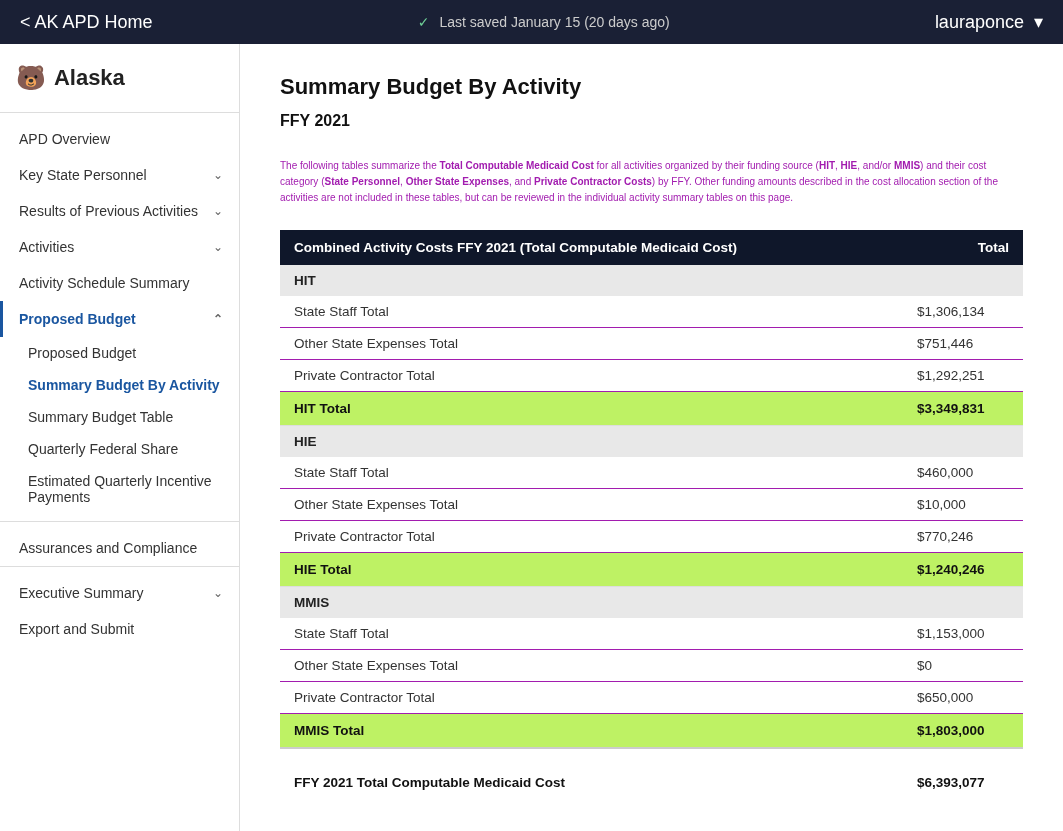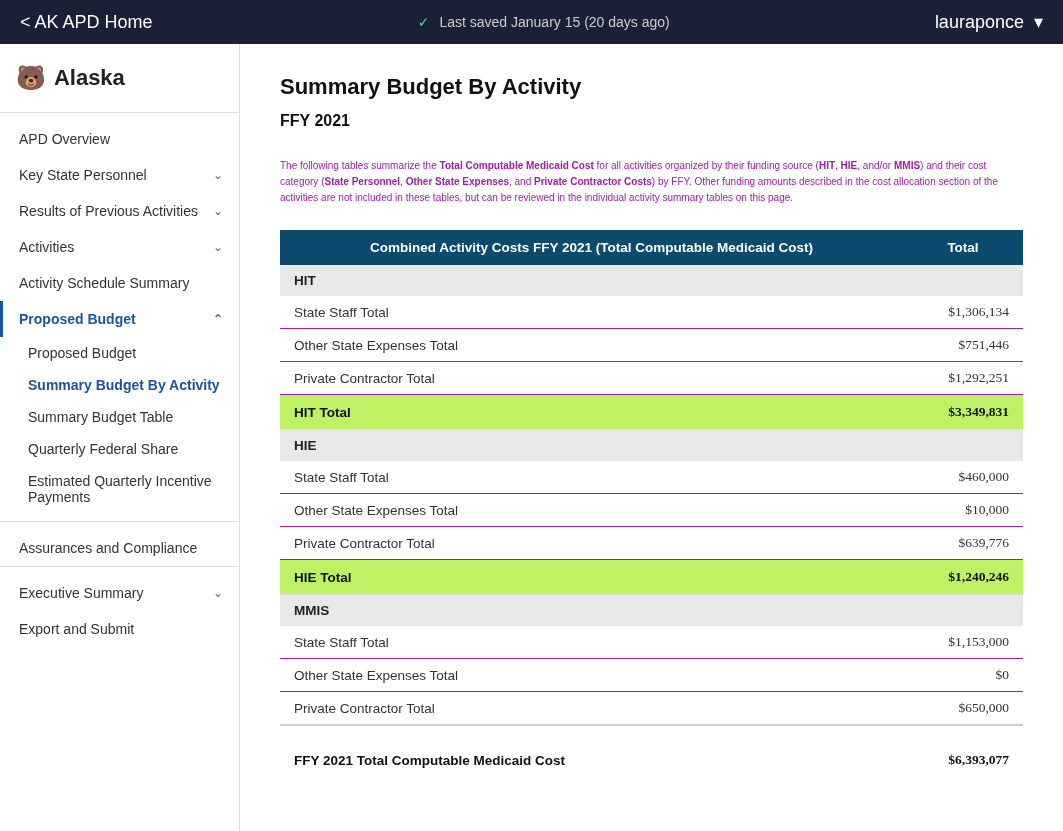--- a/index.html
+++ b/index.html
@@ -121,25 +121,24 @@
     }
     .description strong { font-weight: 700; }
 
     
     .budget-table {
       width: 100%;
       border-collapse: collapse;
       font-size: 13.5px;
     }
     .budget-table .header-row td {
-      background: #0c4a6e;
+      background: #0f172a;
       color: white;
       font-weight: 600;
       padding: 10px 14px;
-      text-align: center;
     }
     .budget-table .section-row td {
       background: #e8e8e8;
       color: #222;
       font-weight: 600;
       padding: 8px 14px;
     }
     .budget-table .data-row td {
       background: #fff;
       color: #333;
@@ -154,21 +153,21 @@
       border-bottom: 1px solid #ddd;
     }
     .budget-table .grand-total-row td {
       background: #fff;
       color: #111;
       font-weight: 700;
       padding: 26px 14px;
       border-top: 2px solid #ccc;
     }
     .budget-table .col-label { text-align: left; }
-    .budget-table .col-total { text-align: right; min-width: 110px; font-family: Liberation Serif, serif; }
+    .budget-table .col-total { text-align: left; min-width: 110px; }
     .budget-table .col-total-header { text-align: right; }
   </style>
 </head>
 <body>
 
 <div class="top-nav">
   <div class="top-nav-left">
     <a>&lt; AK APD Home</a>
   </div>
   <div class="top-nav-center">
@@ -297,41 +296,45 @@
         <tr class="data-row">
           <td class="col-label">State Staff Total</td>
           <td class="col-total">$460,000</td>
         </tr>
         <tr class="data-row">
           <td class="col-label">Other State Expenses Total</td>
           <td class="col-total">$10,000</td>
         </tr>
         <tr class="data-row">
           <td class="col-label">Private Contractor Total</td>
-          <td class="col-total">$639,776</td>
+          <td class="col-total">$770,246</td>
         </tr>
         <tr class="total-row">
           <td class="col-label">HIE Total</td>
           <td class="col-total">$1,240,246</td>
         </tr>
 
         <tr class="section-row">
           <td colspan="2" class="col-label">MMIS</td>
         </tr>
         <tr class="data-row">
           <td class="col-label">State Staff Total</td>
           <td class="col-total">$1,153,000</td>
         </tr>
         <tr class="data-row">
           <td class="col-label">Other State Expenses Total</td>
           <td class="col-total">$0</td>
         </tr>
         <tr class="data-row">
           <td class="col-label">Private Contractor Total</td>
           <td class="col-total">$650,000</td>
+        </tr>
+        <tr class="total-row">
+          <td class="col-label">MMIS Total</td>
+          <td class="col-total">$1,803,000</td>
         </tr>
 
         <tr class="grand-total-row">
           <td class="col-label">FFY 2021 Total Computable Medicaid Cost</td>
           <td class="col-total">$6,393,077</td>
         </tr>
       </tbody>
     </table>
   </main>
 </div>

